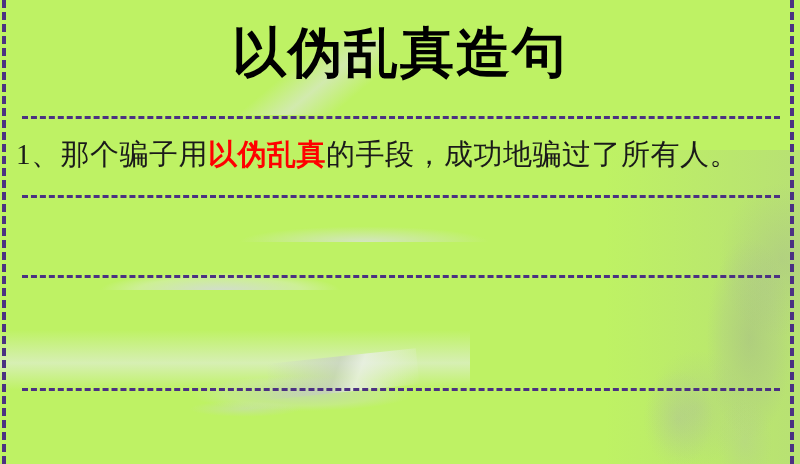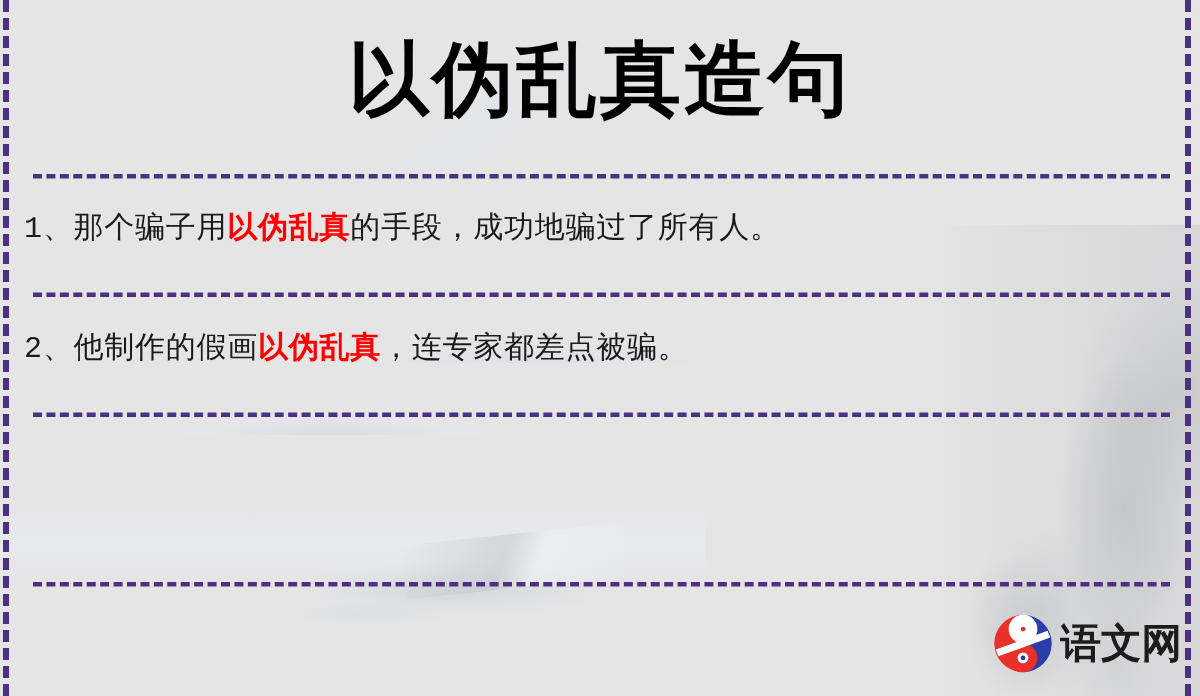--- a/index.html
+++ b/index.html
@@ -4,21 +4,21 @@
 <style>
   html, body {
     margin: 0;
     padding: 0;
     background: #ffffff;
   }
   #slide {
     position: relative;
     width: 800px;
     height: 464px;
-    background: #e5e5e5;
+    background: #bef264;
     overflow: hidden;
     font-family: "Liberation Serif", "DejaVu Serif", serif;
   }
 
   
   .wash {
     position: absolute;
     pointer-events: none;
     z-index: 0;
   }
@@ -125,22 +125,22 @@
     color: #000000;
     z-index: 2;
     line-height: 1.15;
   }
 
   
   .sentence {
     position: absolute;
     left: 16px;
     width: 748px;
-    font-family: Liberation Mono, monospace;
-    font-size: 20px;
+    font-family: Liberation Serif, serif;
+    font-size: 29px;
     line-height: 44px;
     color: #1a1a1a;
     letter-spacing: 0.5px;
     z-index: 2;
   }
   .sentence .kw {
     color: #ff0000;
     font-weight: bold;
   }
 
@@ -189,33 +189,16 @@
   <div class="rule" style="top:195px;"></div>
   <div class="rule" style="top:275px;"></div>
   <div class="rule" style="top:388px;"></div>
 
   <div class="title">以伪乱真造句</div>
 
   <div class="sentence" style="top:132px;">
     <span>1、</span><span>那个骗子用</span><span class="kw">以伪乱真</span><span>的手段，成功地骗过了所有人。</span>
   </div>
 
-  <div class="sentence" style="top:212px;">
-    <span>2、</span><span>他制作的假画</span><span class="kw">以伪乱真</span><span>，连专家都差点被骗。</span>
-  </div>
-
-
-  <div class="logo">
-    <svg class="logo-mark" viewBox="0 0 100 100">
-      <circle cx="50" cy="50" r="48" fill="#ffffff"></circle>
-      <path d="M50 2 A48 48 0 0 1 50 98 A24 24 0 0 1 50 50 A24 24 0 0 0 50 2 Z" fill="#2a3da8"></path>
-      <path d="M50 2 A48 48 0 0 0 50 98 A24 24 0 0 0 50 50 A24 24 0 0 1 50 2 Z" fill="#e8312a"></path>
-      <circle cx="50" cy="26" r="9" fill="#ffffff"></circle>
-      <circle cx="50" cy="74" r="9" fill="#ffffff"></circle>
-      <circle cx="50" cy="26" r="4" fill="#e8312a"></circle>
-      <circle cx="50" cy="74" r="4" fill="#2a3da8"></circle>
-      <rect x="4" y="44" width="92" height="12" fill="#ffffff" transform="rotate(-20 50 50)"></rect>
-      <path d="M6 56 A48 48 0 0 0 94 56 Z" fill="none"></path>
-    </svg>
-    <span class="logo-text">语文网</span>
-  </div>
+
+
 
 </div>
 
 </body></html>

